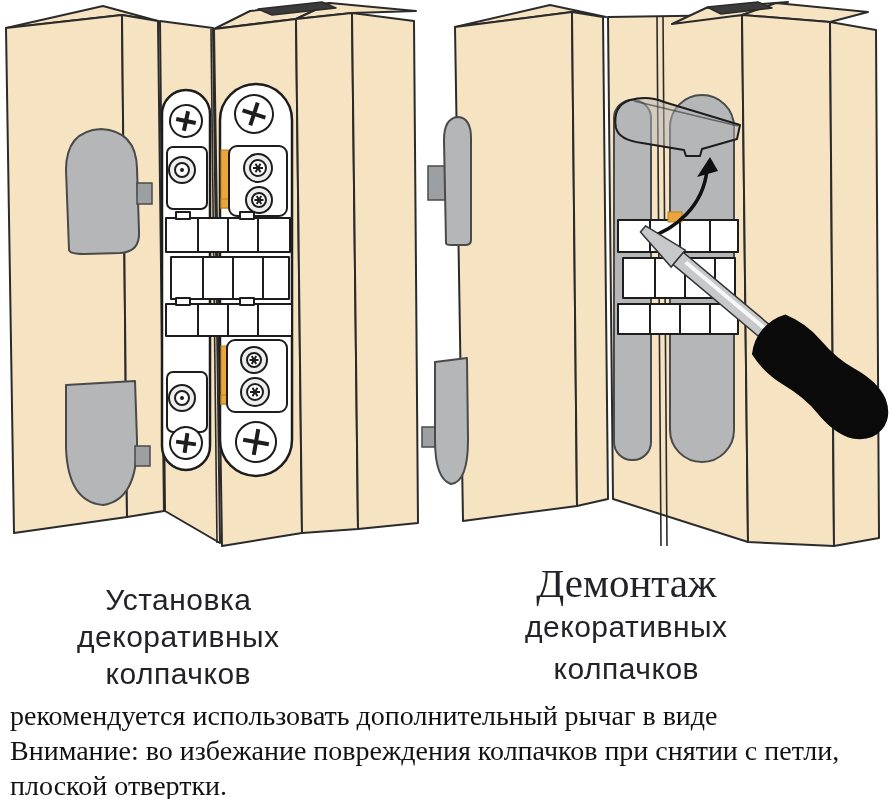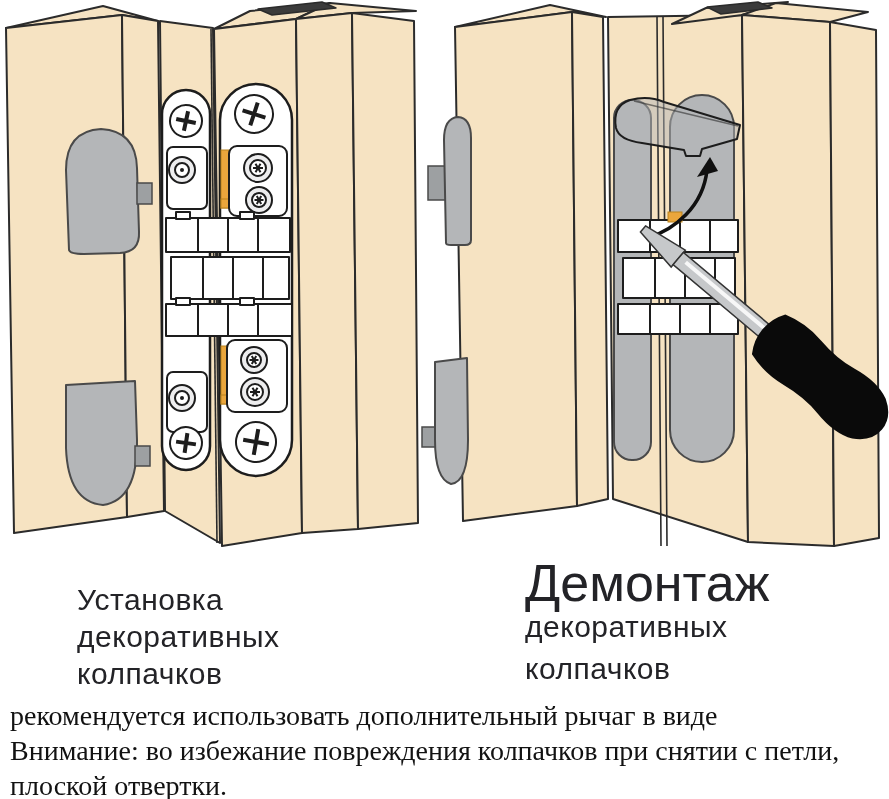--- a/index.html
+++ b/index.html
@@ -23,26 +23,26 @@
   .hline{stroke:var(--hinge-outline);stroke-width:2;fill:none;}
   .screwx{stroke:var(--hinge-outline);stroke-width:4;fill:none;stroke-linecap:butt;}
   .star{stroke:var(--hinge-outline);stroke-width:2;fill:none;}
   .orange{fill:var(--accent-orange);stroke:#b9831f;stroke-width:1;}
   .arrowln{stroke:#101010;stroke-width:3.5;fill:none;}
   .arrowhd{fill:#101010;stroke:none;}
   .sdmetal{fill:var(--screwdriver-shank);stroke:#333;stroke-width:1.5;}
   .sdhl{fill:#fff;opacity:.85;}
   .sdhandle{fill:var(--screwdriver-handle);}
 
-  .caption{position:absolute;color:var(--text);}
+  .caption{position:absolute;color:var(--text);text-align:center;}
   .caption .sans{font-family:"Liberation Sans", sans-serif;font-size:30px;line-height:37px;
                  letter-spacing:.5px;white-space:nowrap;}
   .caption-left{left:77px;top:581px;}
   .caption-right{left:525px;top:560px;}
-  .caption-right .serif-title{font-family:Liberation Sans, sans-serif;font-size:52px;line-height:46px;
+  .caption-right .serif-title{font-family:Liberation Serif, serif;font-size:41px;line-height:46px;
                  letter-spacing:0;white-space:nowrap;}
   .caption-right .sans{line-height:42px;}
   .note{position:absolute;left:10px;top:698px;width:872px;color:#121212;
         font-family:"Liberation Serif", serif;font-size:28px;line-height:35px;}
   .note div{white-space:nowrap;}
 </style>
 </head>
 <body>
 
 <div class="page">

